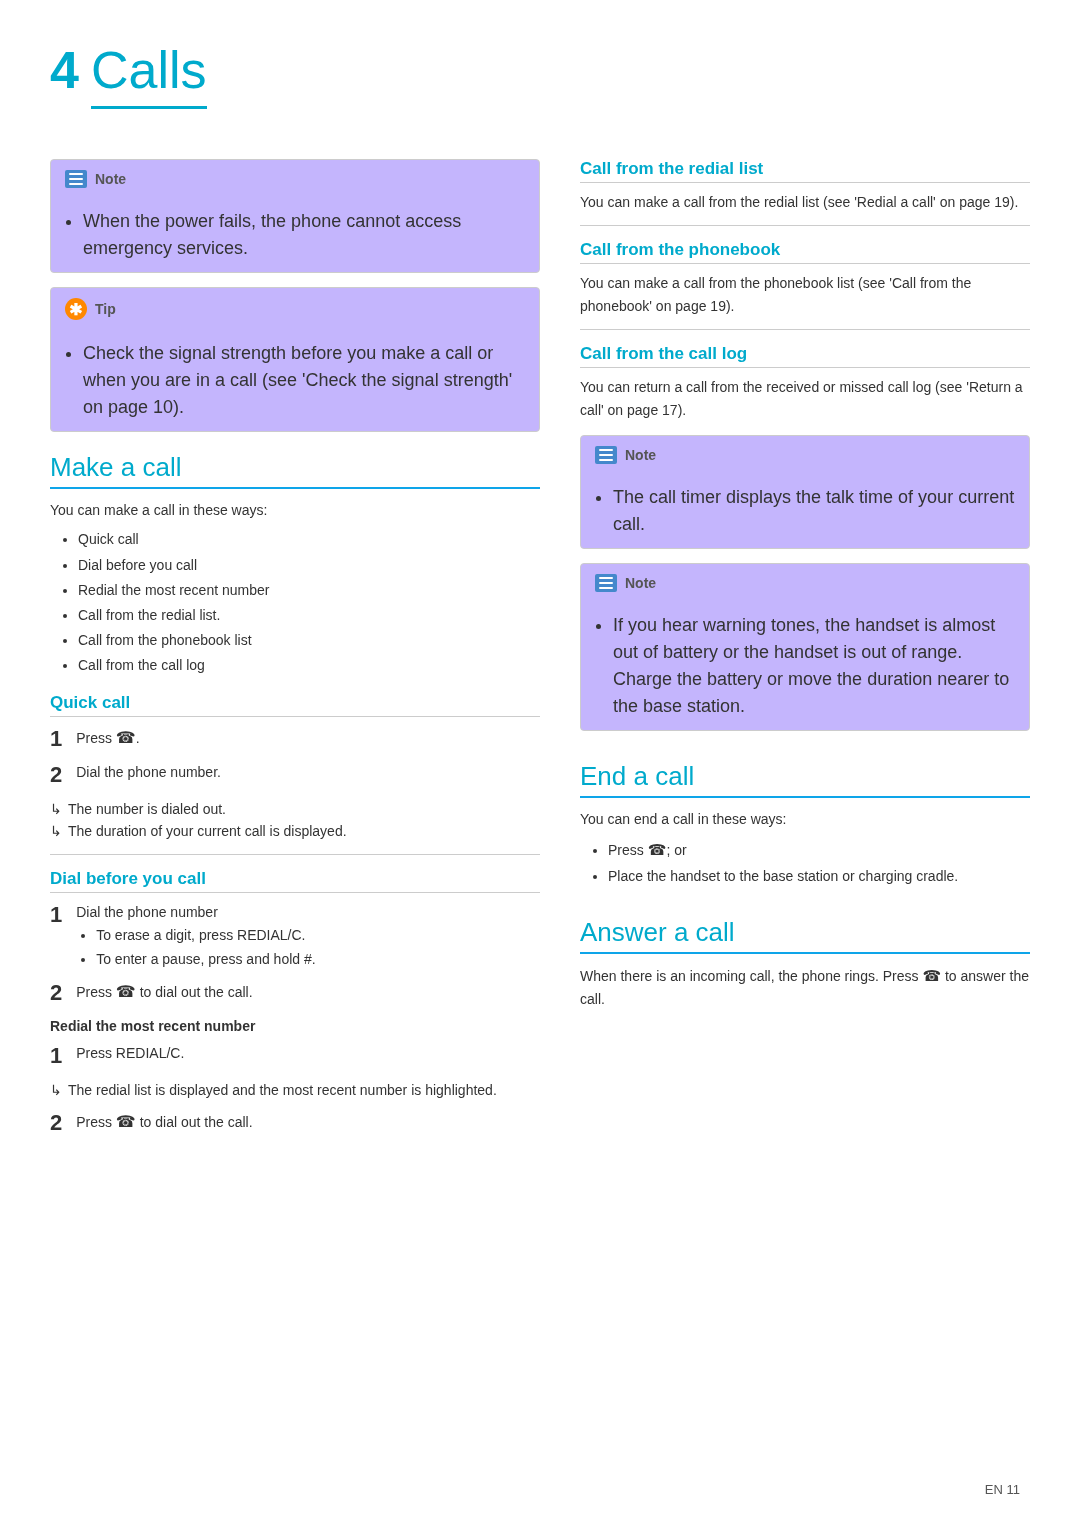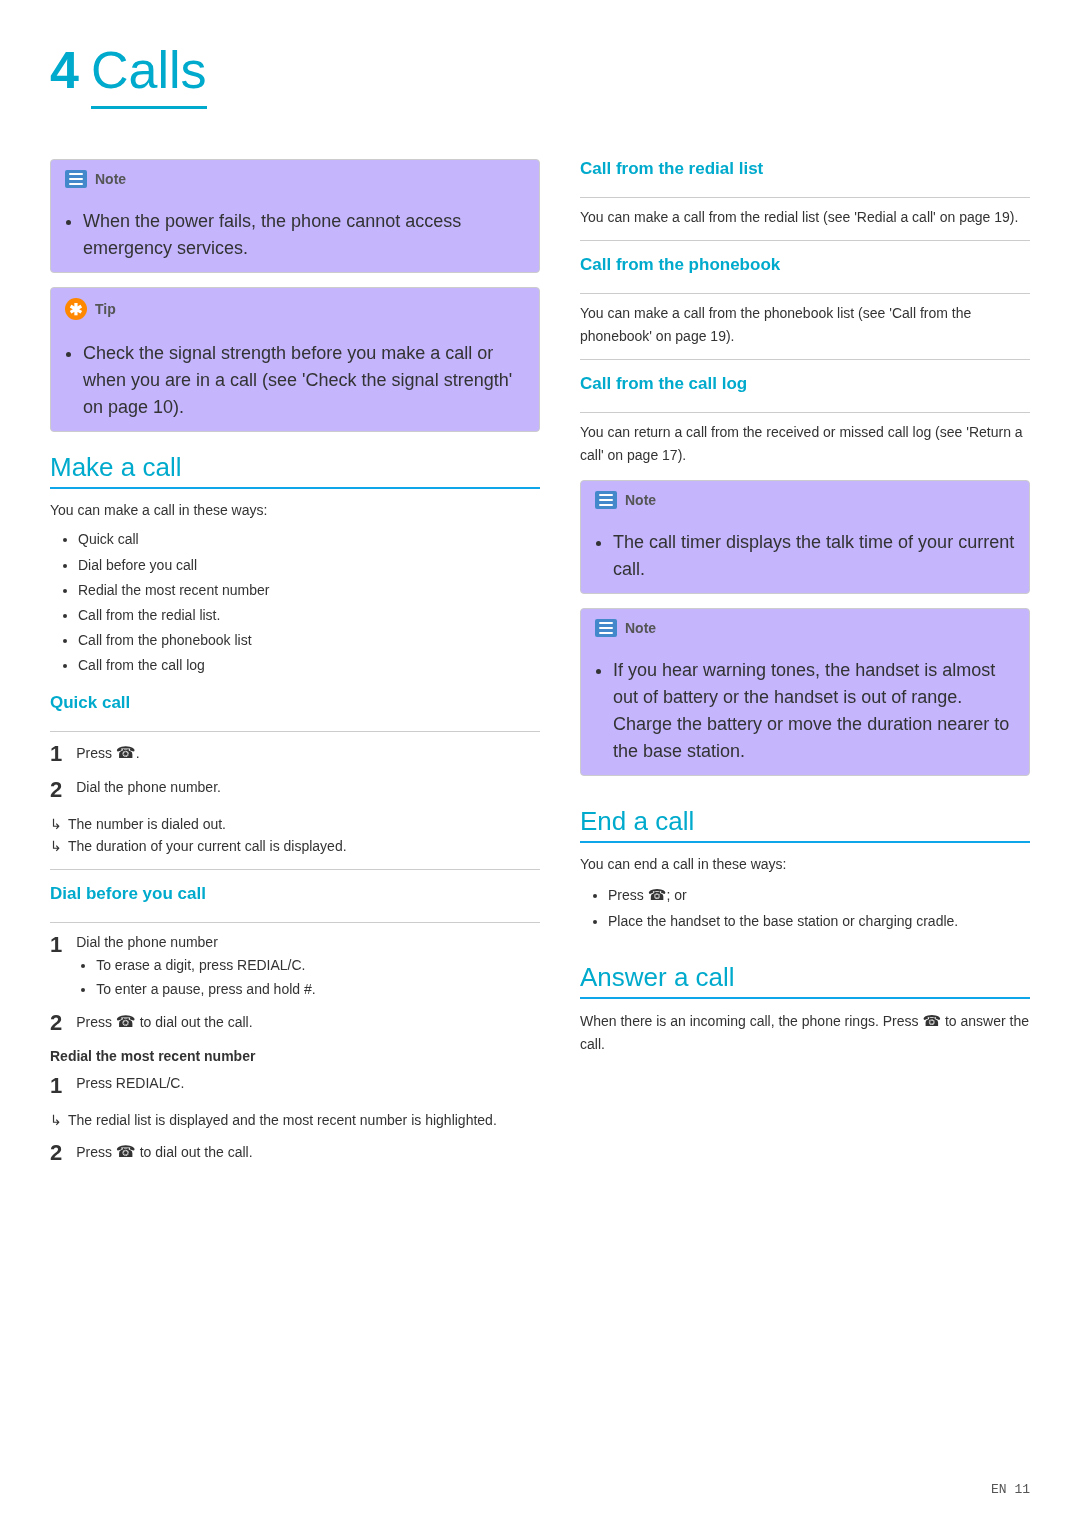--- a/index.html
+++ b/index.html
@@ -108,21 +108,21 @@
       padding-bottom: 4px;
       margin-bottom: 10px;
       margin-top: 20px;
     }
 
     .subsection-title {
       font-size: 17px;
       font-weight: bold;
       color: #00aacc;
       border-bottom: 1px solid #ccc;
-      padding-bottom: 18px;
+      padding-bottom: 3px;
       margin-bottom: 8px;
       margin-top: 14px;
     }
 
     .body-text {
       font-size: 14px;
       line-height: 1.6;
       color: #333;
       margin-bottom: 6px;
     }
@@ -184,24 +184,23 @@
 
     .divider {
       border: none;
       border-top: 1px solid #ccc;
       margin: 12px 0;
     }
 
     .page-footer {
       position: absolute;
       bottom: 30px;
-      right: 50px;
+      right: 60px;
       font-size: 13px;
       color: #555;
-      font-family: Liberation Mono, monospace;
     }
 
     .note-box-wide {
       max-width: 100%;
     }
   </style>
 </head>
 <body>
 
 <div>

